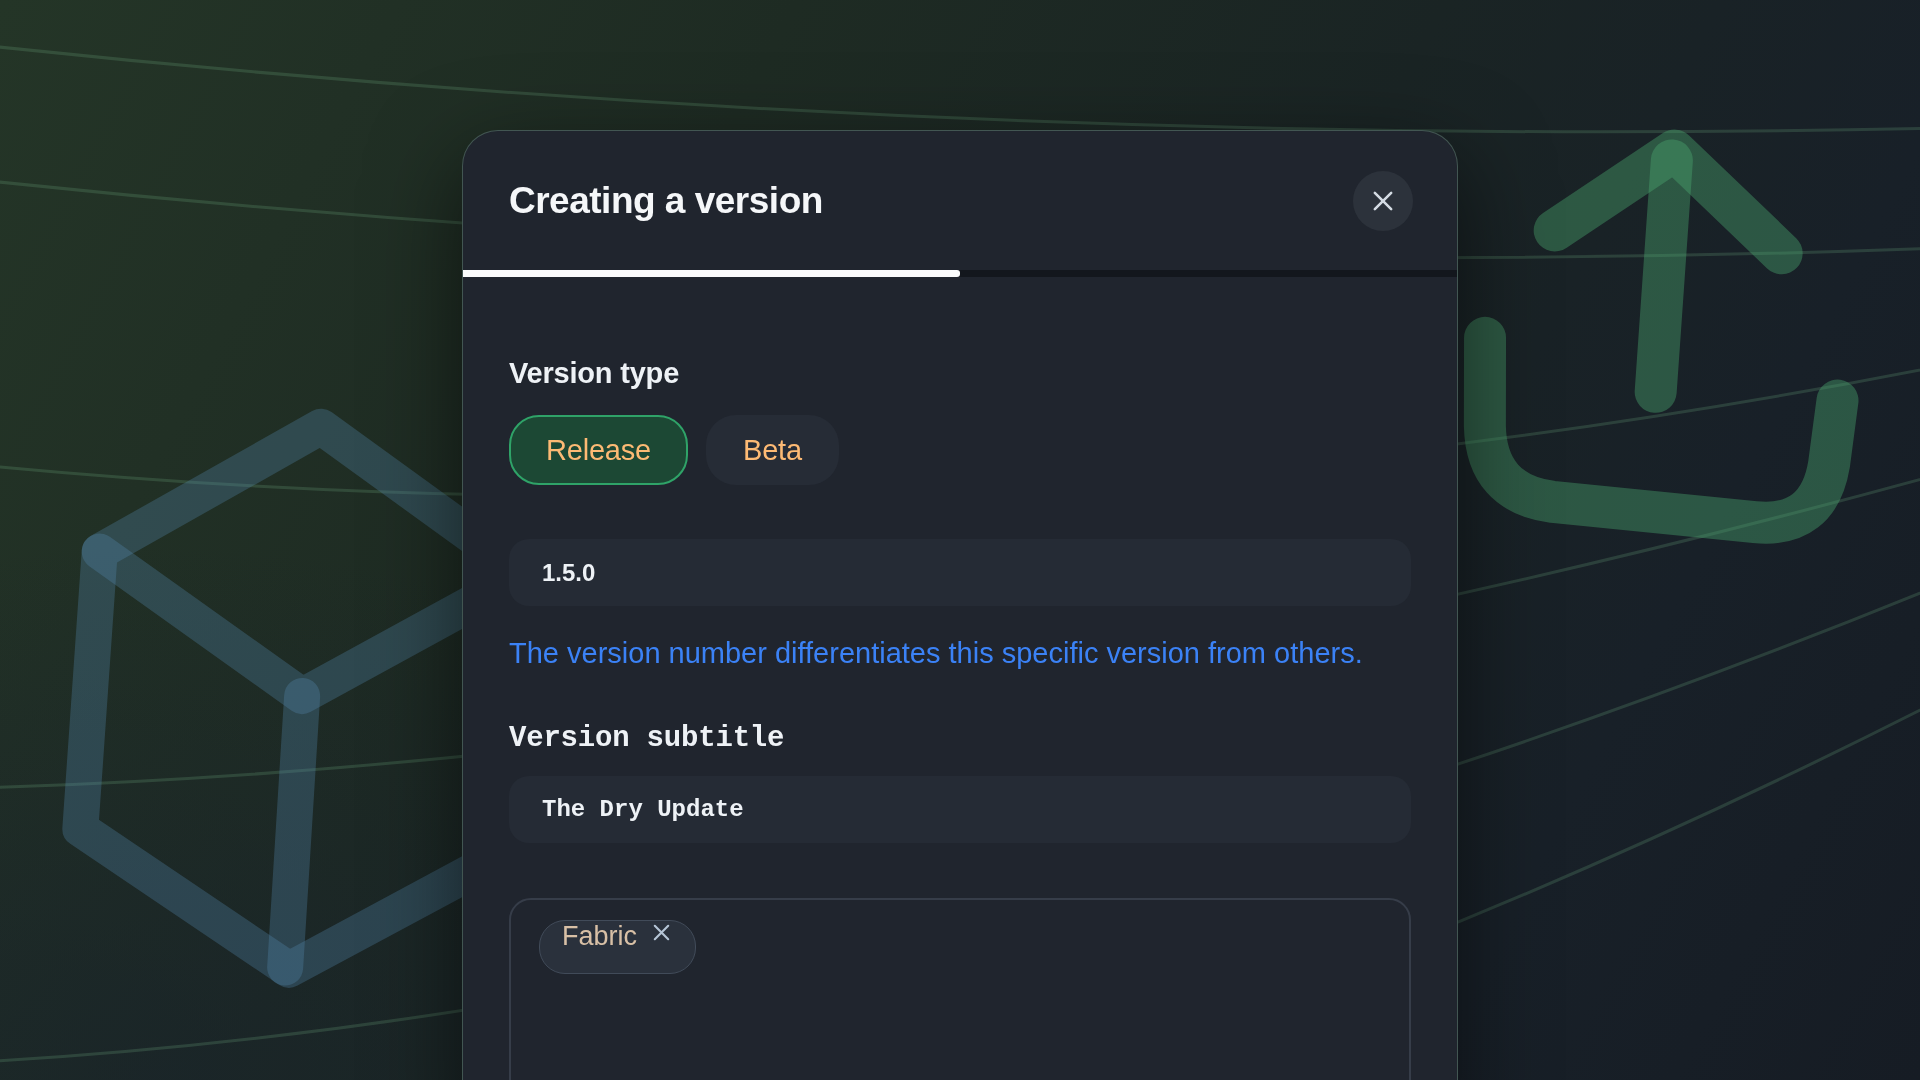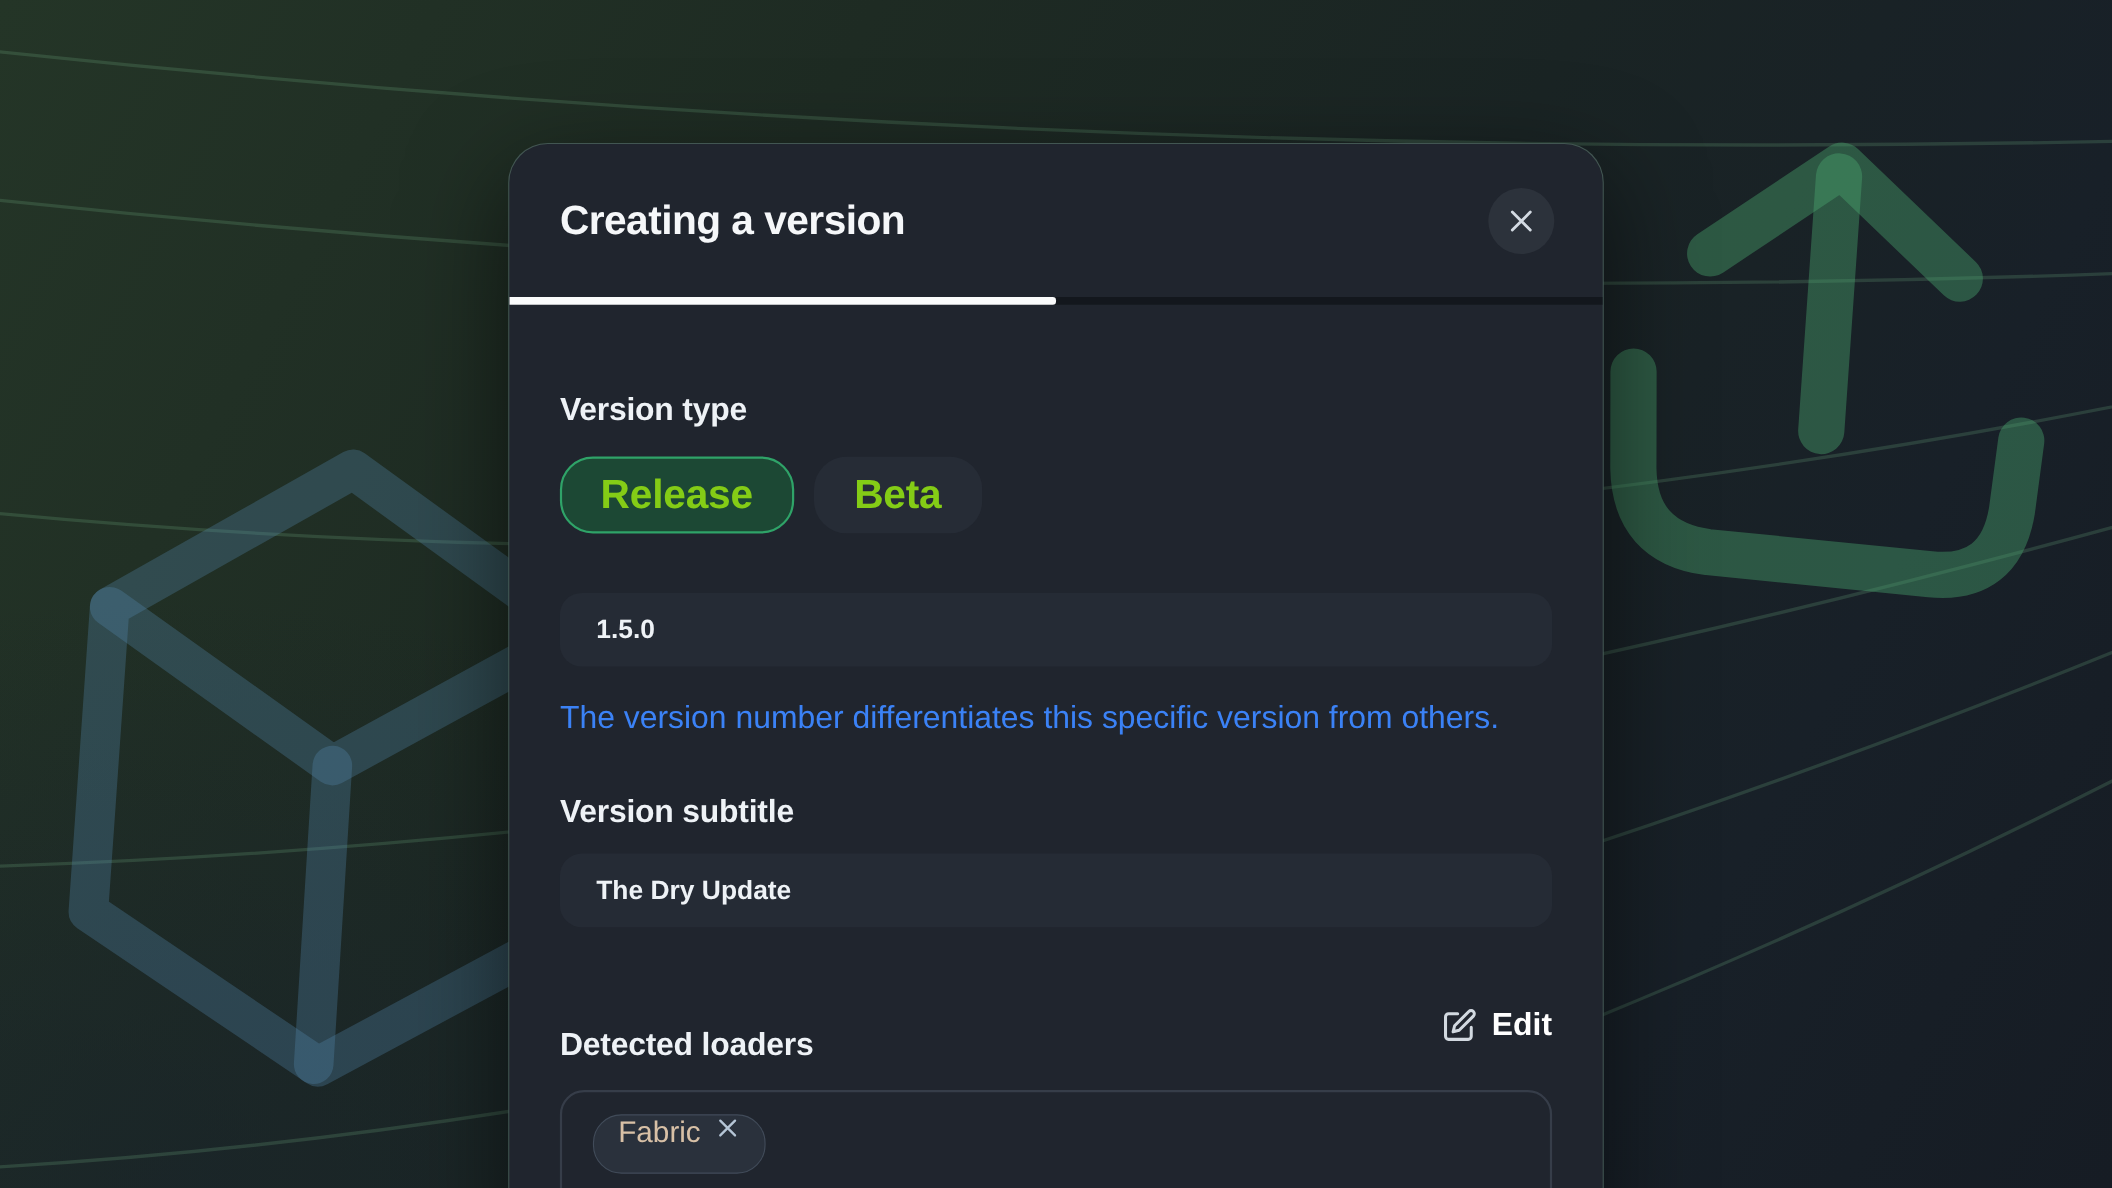--- a/index.html
+++ b/index.html
@@ -34,34 +34,34 @@
   .progress{height:7px;background:#13171d;}
   .progress-fill{height:100%;background:#fafbfc;border-radius:0 3px 3px 0;}
 
   .modal-body{padding:44px 46px 0;}
   .label{font-size:29px;font-weight:700;color:#eef2f6;letter-spacing:-.2px;margin-top:36px;}
   .req{color:#e8486e;margin-left:9px;font-weight:700;}
 
   .pill-row{display:flex;gap:18px;margin-top:25px;}
   .pill{
     height:70px;padding:0 35px;border-radius:30px;border:2px solid transparent;
-    background:#262c36;color:#84cc16;font-family:inherit;
-    font-size:37px;font-weight:700;cursor:pointer;letter-spacing:-.2px;
+    background:#262c36;color:#fdba74;font-family:inherit;
+    font-size:29px;font-weight:400;cursor:pointer;letter-spacing:-.2px;
   }
   .pill.selected{background:#1c4834;border-color:#2fa368;}
 
   .field-number{margin-top:54px;}
   .text-input{
     display:block;width:100%;height:67px;margin-top:21px;box-sizing:border-box;
     background:#252b35;border:none;border-radius:20px;padding:0 33px;
     color:#eef2f6;font-family:inherit;font-size:24px;font-weight:600;outline:none;
   }
   .help{margin:25px 0 0;font-size:29px;line-height:45px;color:#3b82f6;font-weight:400;}
 
-  .field-subtitle{margin-top:46px;}
+  .field-subtitle{margin-top:46px;font-family:Liberation Mono, monospace;}
   .field-loaders{margin-top:55px;}
   .row-between{display:flex;align-items:center;justify-content:space-between;}
   .edit-btn{
     display:flex;align-items:center;gap:13px;background:none;border:none;cursor:pointer;
     color:#fff;font-family:inherit;font-size:29px;font-weight:700;padding:0;
   }
   .loaders-box{
     margin-top:24px;border:2px solid #363d49;border-radius:22px;
     padding:20px 28px;height:320px;box-sizing:border-box;
   }
@@ -127,30 +127,20 @@
         <input type="text" class="text-input" value="1.5.0" style="">
         <p class="help">The version number differentiates this specific version from others.</p>
       </div>
 
       <div class="field-subtitle">
         <div class="label">Version subtitle</div>
         <input type="text" class="text-input" value="The Dry Update" style="">
       </div>
 
       <div class="field-loaders">
-        <div class="row-between">
-          <div class="label">Detected loaders</div>
-          <button class="edit-btn">
-            <svg width="33" height="33" viewBox="0 0 24 24" fill="none" stroke="#d2d9e0" stroke-width="2" stroke-linecap="round" stroke-linejoin="round">
-              <path d="M11 4H5a2 2 0 0 0-2 2v13a2 2 0 0 0 2 2h13a2 2 0 0 0 2-2v-6"></path>
-              <path d="M18.4 2.6a2.1 2.1 0 0 1 3 3L12 15l-4 1 1-4 9.4-9.4z"></path>
-            </svg>
-            <span>Edit</span>
-          </button>
-        </div>
         <div class="loaders-box">
           <div class="chip">
             <span class="chip-label">Fabric</span>
             <button class="chip-x" aria-label="Remove">
               <svg width="23" height="23" viewBox="0 0 24 24" fill="none" stroke="#b5c5d6" stroke-width="2.2" stroke-linecap="round">
                 <path d="M5 5 L19 19 M19 5 L5 19"></path>
               </svg>
             </button>
           </div>
         </div>

